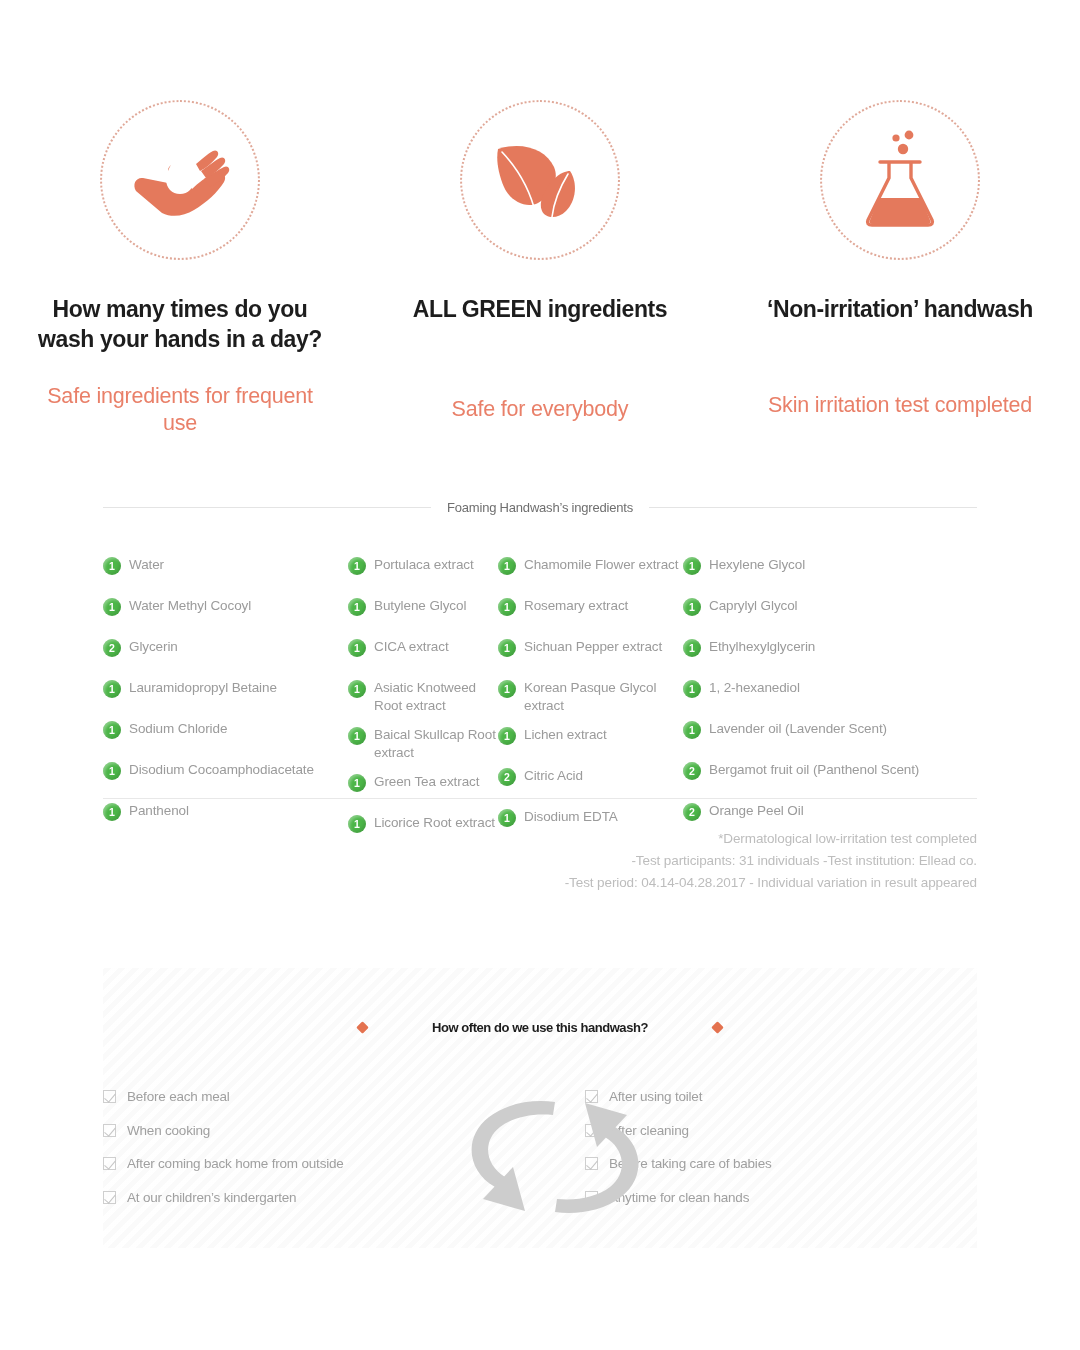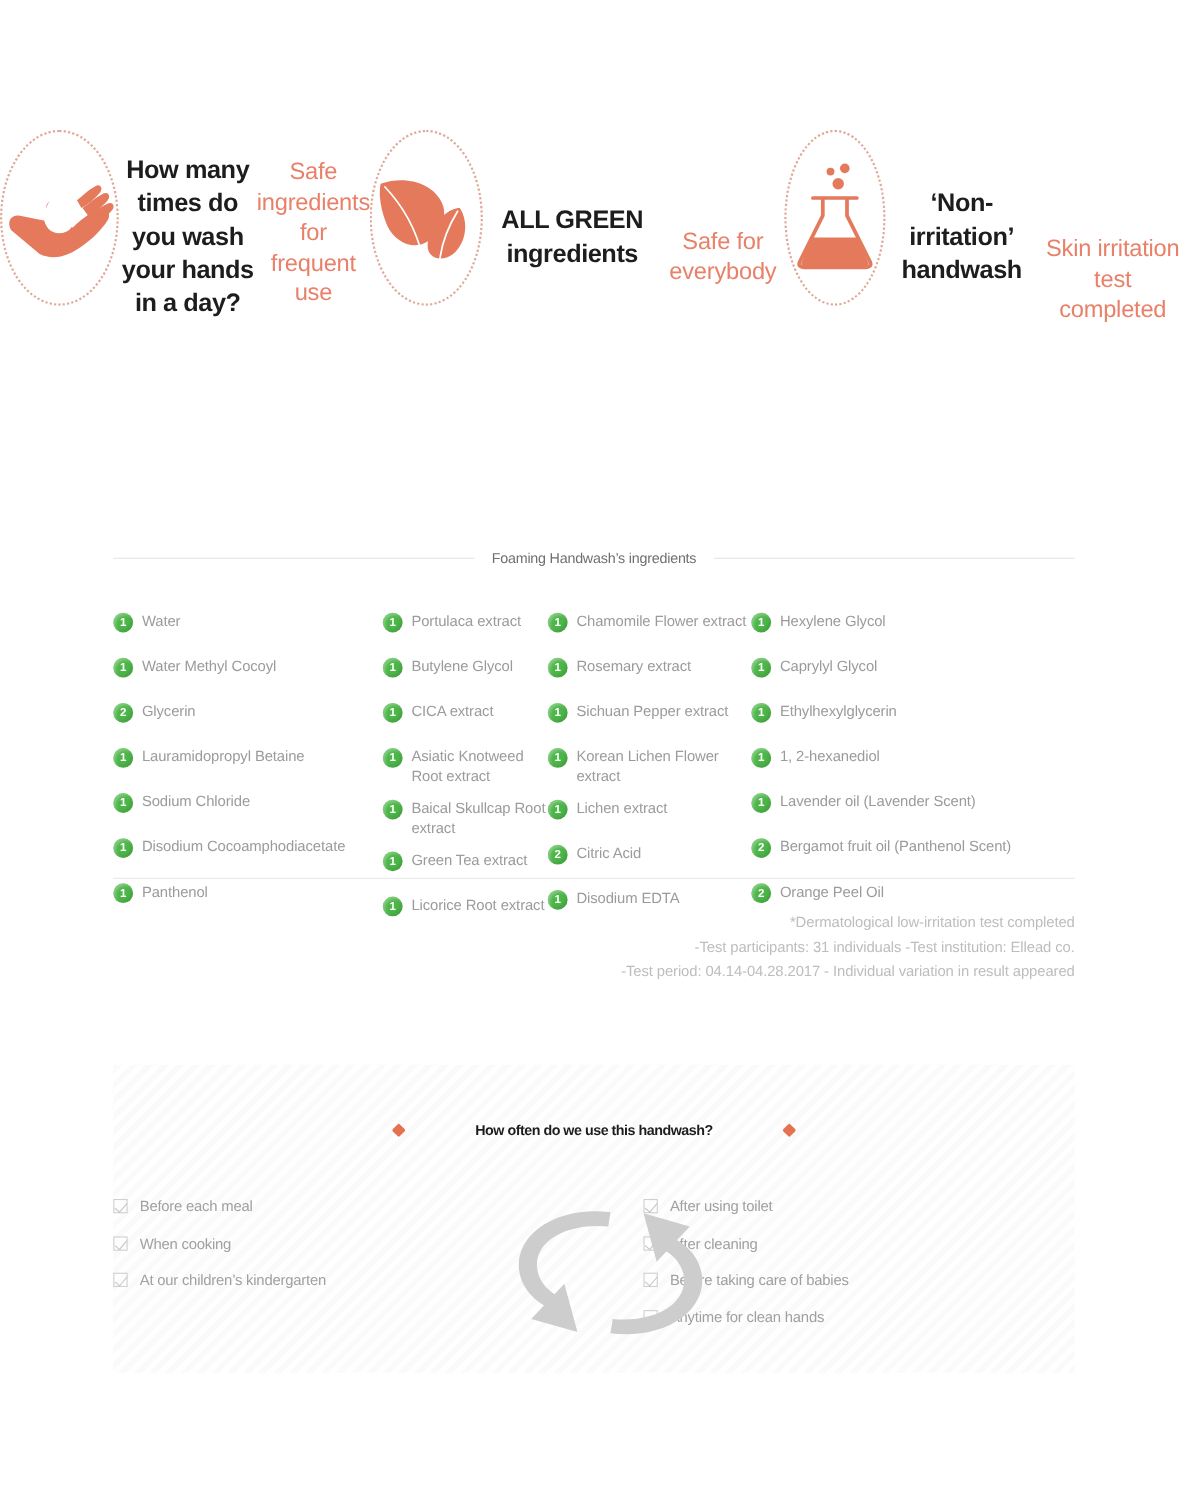--- a/index.html
+++ b/index.html
@@ -11,21 +11,21 @@
     position:relative;
     overflow:hidden;
   }
   .page{position:relative;width:1080px;height:1350px;}
 
   
   .features{
     position:absolute;left:0;top:100px;width:1080px;
     display:flex;
   }
-  .feature{flex:1 1 0;display:flex;flex-direction:row;align-items:center;}
+  .feature{flex:1 1 0;display:flex;flex-direction:column;align-items:center;}
   .feat-circle{
     width:160px;height:160px;border-radius:50%;
     border:2px dotted #e0a898;
     display:flex;align-items:center;justify-content:center;
     box-sizing:border-box;
   }
   .feat-circle svg{display:block;}
 
   .feat-title{
     margin-top:34px;
@@ -41,21 +41,21 @@
     margin-top:26px;
     font-size:21.5px;
     color:#e98069;
     text-align:center;
     line-height:1.28;
     letter-spacing:-0.2px;
     max-width:280px;
   }
   .f1 .feat-sub{margin-top:28px;}
   .f2 .feat-sub{margin-top:72px;}
-  .f3 .feat-sub{margin-top:113px;}
+  .f3 .feat-sub{margin-top:68px;}
 
   
   .ing-section{position:absolute;left:103px;top:498px;width:874px;}
   .ing-head{
     position:relative;
     display:flex;align-items:center;justify-content:center;
     height:18px;
   }
   .ing-head .rule{
     flex:1 1 auto;height:1px;background:#e4e4e4;
@@ -328,21 +328,21 @@
           <div class="ing-item">
             <span class="badge">1</span>
             <span class="ing-name">Rosemary extract</span>
           </div>
           <div class="ing-item">
             <span class="badge">1</span>
             <span class="ing-name">Sichuan Pepper extract</span>
           </div>
           <div class="ing-item two-line">
             <span class="badge">1</span>
-            <span class="ing-name">Korean Lichen Flower extract</span>
+            <span class="ing-name">Korean Pasque Glycol extract</span>
           </div>
           <div class="ing-item">
             <span class="badge">1</span>
             <span class="ing-name">Lichen extract</span>
           </div>
           <div class="ing-item">
             <span class="badge">2</span>
             <span class="ing-name">Citric Acid</span>
           </div>
           <div class="ing-item">
@@ -400,20 +400,24 @@
 
     <div class="panel-cols">
       <div class="chk-col left">
           <div class="chk-item">
             <span class="chk-box"></span>
             <span class="chk-label">Before each meal</span>
           </div>
           <div class="chk-item">
             <span class="chk-box"></span>
             <span class="chk-label">When cooking</span>
+          </div>
+          <div class="chk-item">
+            <span class="chk-box"></span>
+            <span class="chk-label">After coming back home from outside</span>
           </div>
           <div class="chk-item">
             <span class="chk-box"></span>
             <span class="chk-label">At our children’s kindergarten</span>
           </div>
         </div>
       <div class="chk-col right">
           <div class="chk-item">
             <span class="chk-box"></span>
             <span class="chk-label">After using toilet</span>

